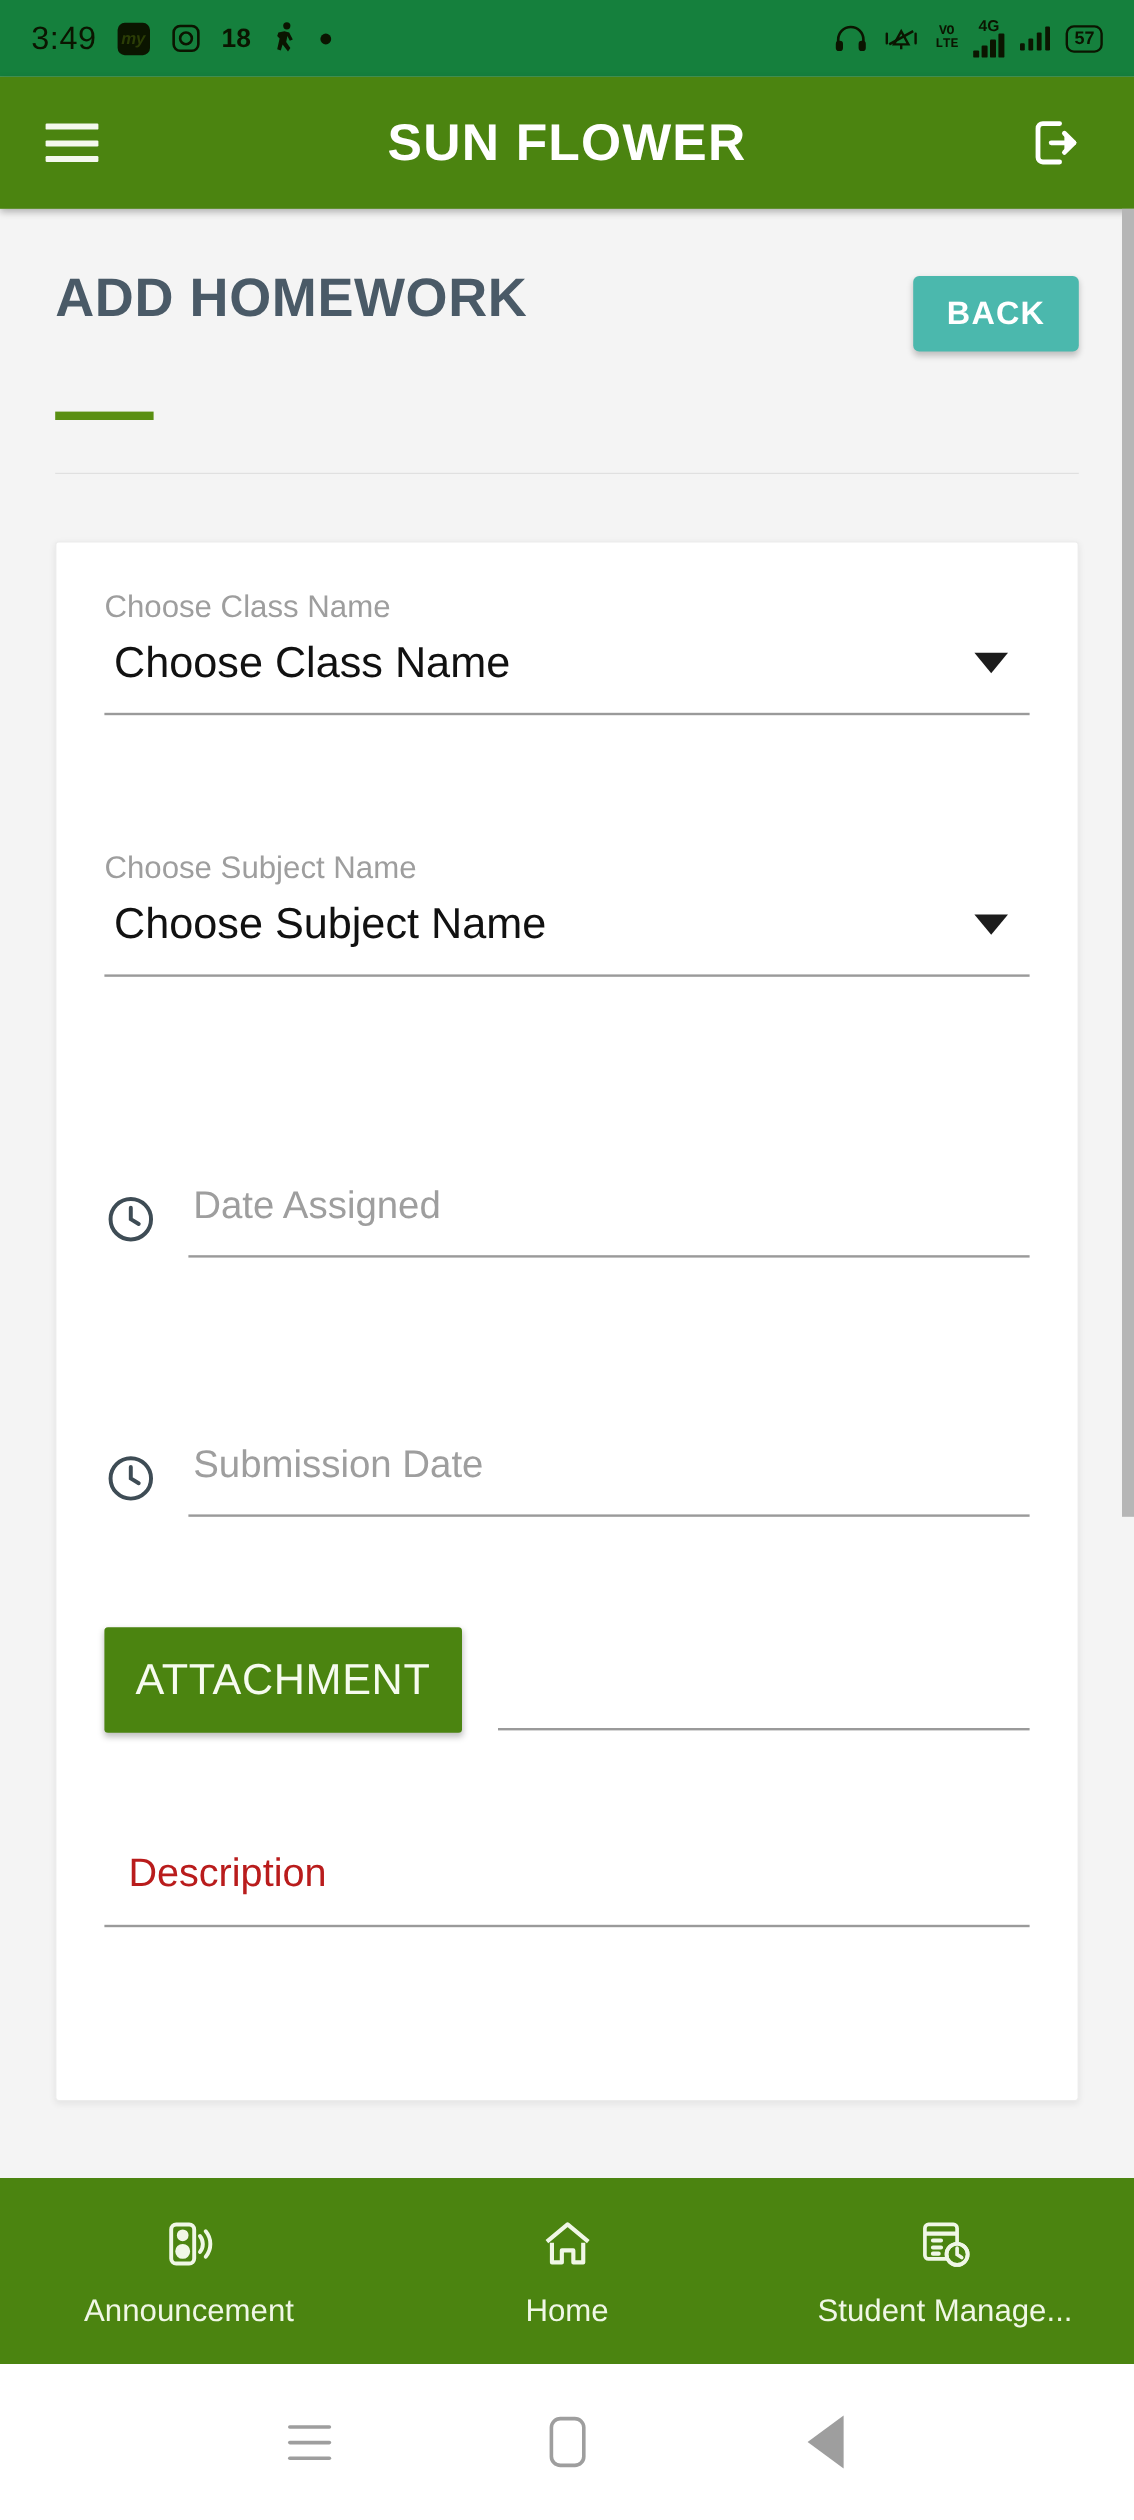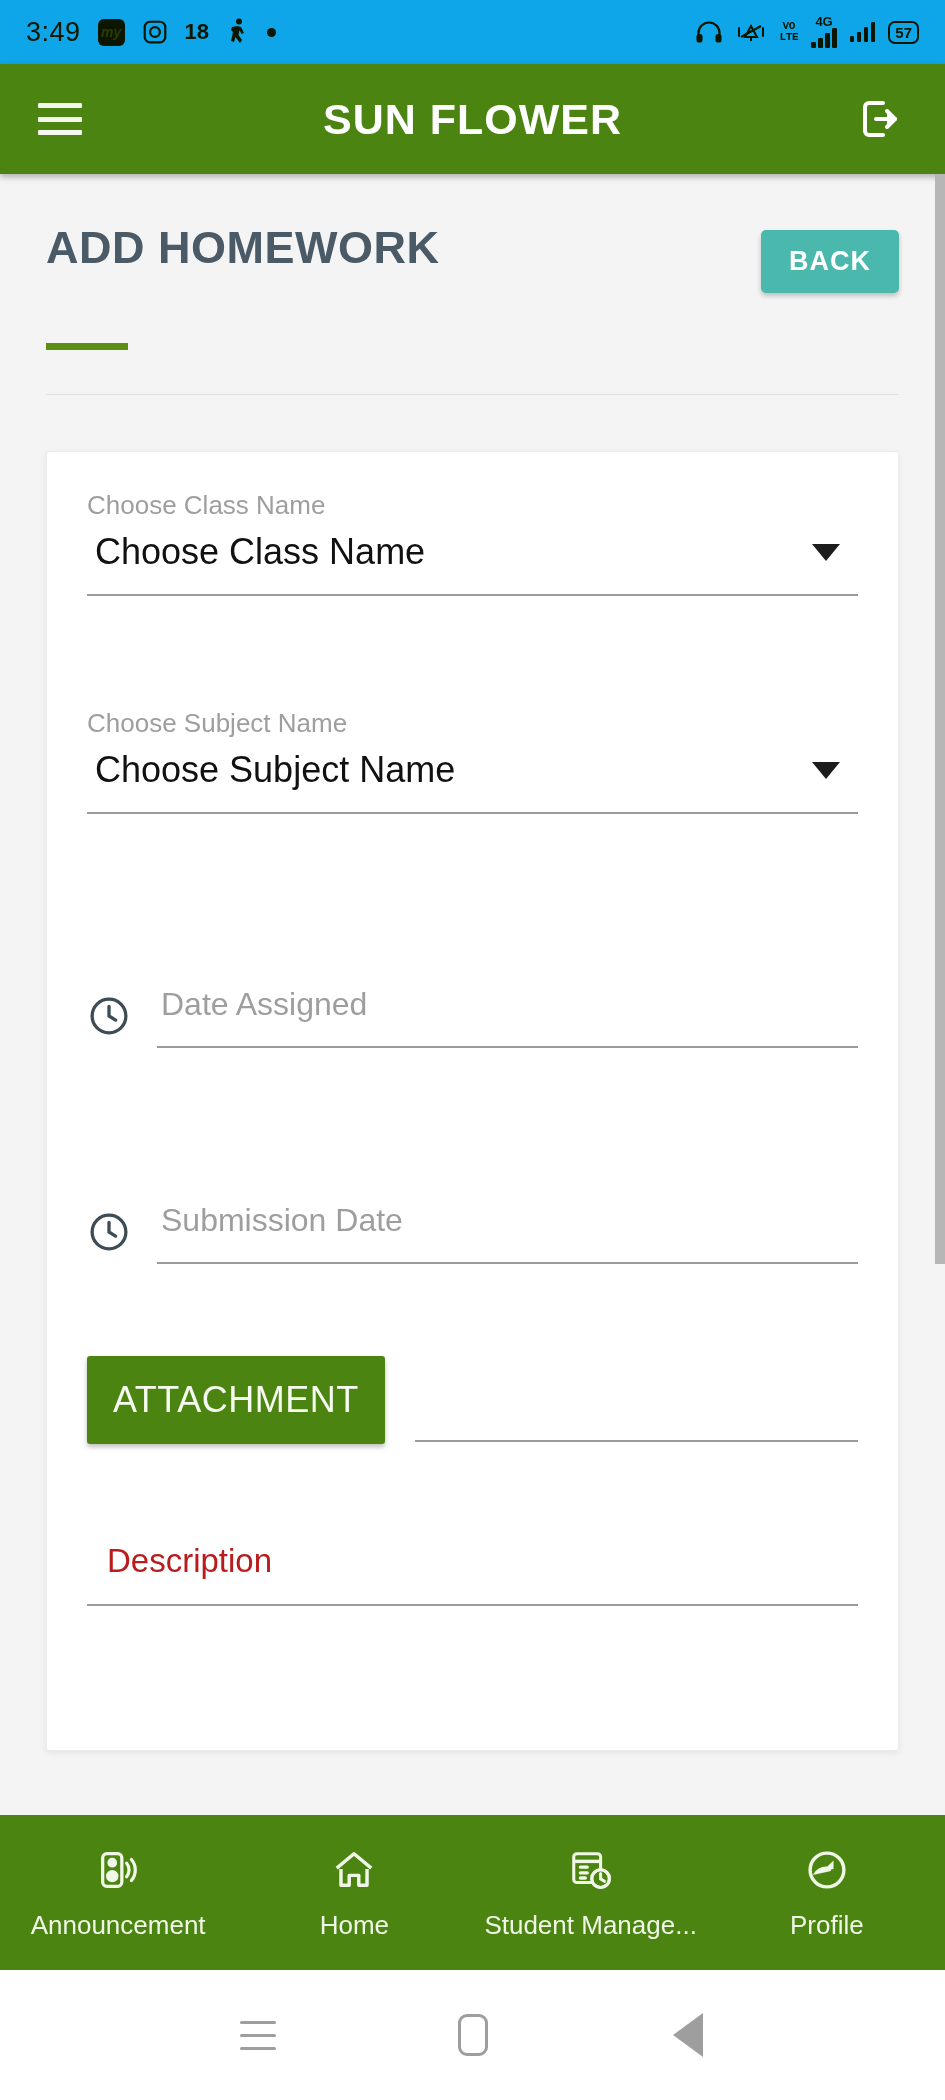--- a/index.html
+++ b/index.html
@@ -7,21 +7,21 @@
     width:945px; height:2100px;
     background:#ffffff;
     font-family:"Liberation Sans", sans-serif;
     overflow:hidden;
   }
   .phone { position:relative; width:945px; height:2100px; background:#ffffff; }
 
   
   .statusbar {
     position:absolute; top:0; left:0; width:945px; height:64px;
-    background:#0ea5e9;
+    background:#15803d;
     display:flex; align-items:center; justify-content:space-between;
     padding:0 26px;
   }
   .sb-left { display:flex; align-items:center; gap:17px; }
   .sb-right { display:flex; align-items:center; gap:13px; }
   .sb-time { color:#0b1500; font-size:27px; font-weight:500; letter-spacing:0.5px; }
   .sb-ico { color:#0b1500; display:flex; align-items:center; }
   .sb-badge {
     width:27px; height:27px; background:#0b1500; border-radius:6px;
     display:flex; align-items:center; justify-content:center;
@@ -368,30 +368,20 @@
           <rect x="3" y="3.5" width="14" height="15" rx="1.6"></rect>
           <path d="M3 7.5 H17" stroke-width="1.8"></path>
           <path d="M6.5 10.5 H10 M6.5 13.5 H10 M6.5 16.2 H9" stroke-linecap="round" stroke-width="1.8"></path>
           <circle cx="17" cy="16.5" r="4.6" fill="#4b8410"></circle>
           <circle cx="17" cy="16.5" r="4.6"></circle>
           <path d="M17 13.8 V16.6 l2 1.3" stroke-linecap="round"></path>
         </svg>
       </span>
       <span class="nav-label">Student Manage...</span>
     </div>
-    <div class="nav-item">
-      <span class="nav-ico">
-        <svg width="46" height="46" viewBox="0 0 24 24" fill="none" stroke="#f0f7e6" stroke-width="1.8">
-          <circle cx="12" cy="12" r="8.8"></circle>
-          <path d="M4.6 14.6 a7.6 7.6 0 0 1 7.6 -4.4 l3.2 -3.2 v5.2" fill="#f0f7e6" stroke="none"></path>
-          <circle cx="15" cy="12.6" r="1.1" fill="#4b8410" stroke="none"></circle>
-        </svg>
-      </span>
-      <span class="nav-label">Profile</span>
-    </div>
   </div>
 
   <div class="androidnav">
     <div class="anav-btn">
       <span class="anav-lines">
           <i></i>
           <i></i>
           <i></i>
         </span>
     </div>

